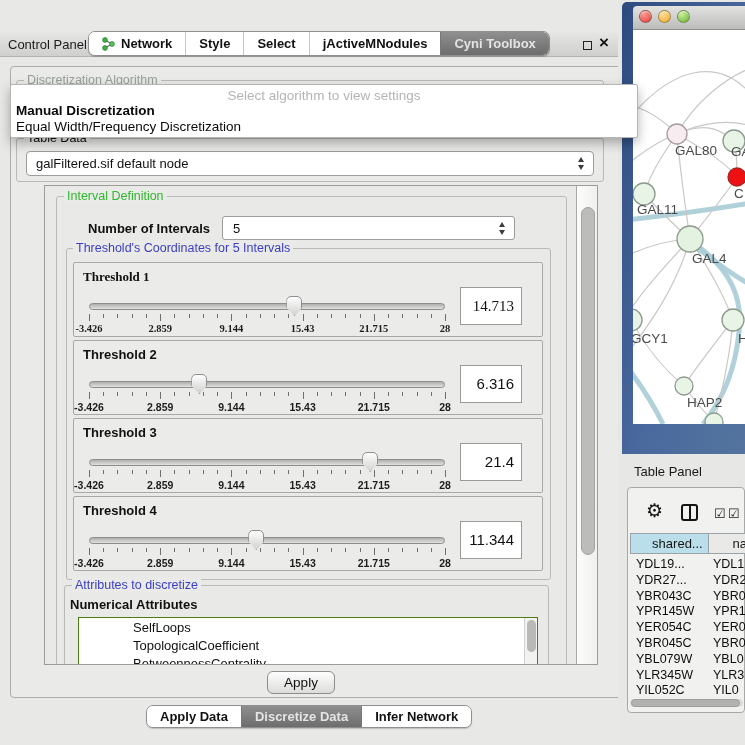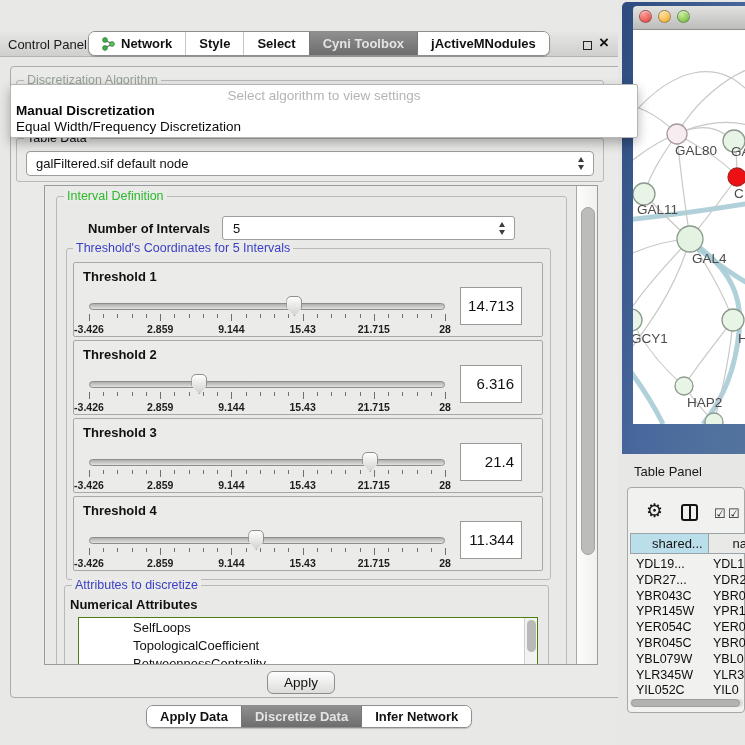--- a/index.html
+++ b/index.html
@@ -158,25 +158,25 @@
             <circle cx="10" cy="7" r="2.4" fill="#57c25f" stroke="#2a7a32" stroke-width=".7"></circle>
           </svg>
           <span>Network</span>
         </div>
         <div class="seg">
           <span>Style</span>
         </div>
         <div class="seg">
           <span>Select</span>
         </div>
+        <div class="seg">
+          <span>jActiveMNodules</span>
+        </div>
         <div class="seg sel">
           <span>Cyni Toolbox</span>
-        </div>
-        <div class="seg">
-          <span>jActiveMNodules</span>
         </div>
       </div>
 
     <div id="main-panel">
       <span class="legend" id="algo-legend">Discretization Algorithm</span>
       <div class="fbox" id="algo-box">
         <div id="algo-combo"></div>
       </div>
 
       <span class="legend" id="td-legend">Table Data</span>
@@ -198,21 +198,21 @@
           <span class="cv">5</span>
           <span class="updown">
               <span class="arr-up"></span>
               <span class="arr-dn"></span>
             </span>
         </div>
 
         <div class="fbox" id="thr-box"></div>
         <span class="legend" id="thr-legend">Threshold's Coordinates for 5 Intervals</span>
         <div id="thresh-container">
-            <div class="tbox" style="top: 76px;">
+            <div class="tbox" style="top: 76px; font-family: Liberation Serif, serif;">
               <div class="tlab">Threshold 1</div>
               <div class="track"></div>
               <div class="tick major" style="left: 15px;"></div>
               <div class="tick" style="left: 29.24px;"></div>
               <div class="tick" style="left: 43.48px;"></div>
               <div class="tick" style="left: 57.72px;"></div>
               <div class="tick" style="left: 71.96px;"></div>
               <div class="tick major" style="left: 86.2px;"></div>
               <div class="tick" style="left: 100.44px;"></div>
               <div class="tick" style="left: 114.68px;"></div>

